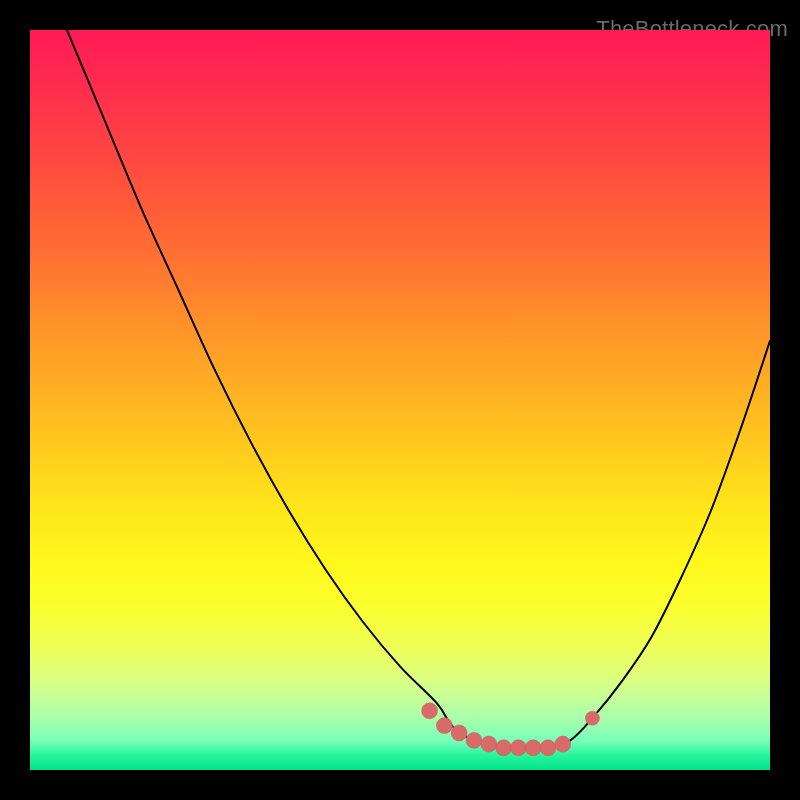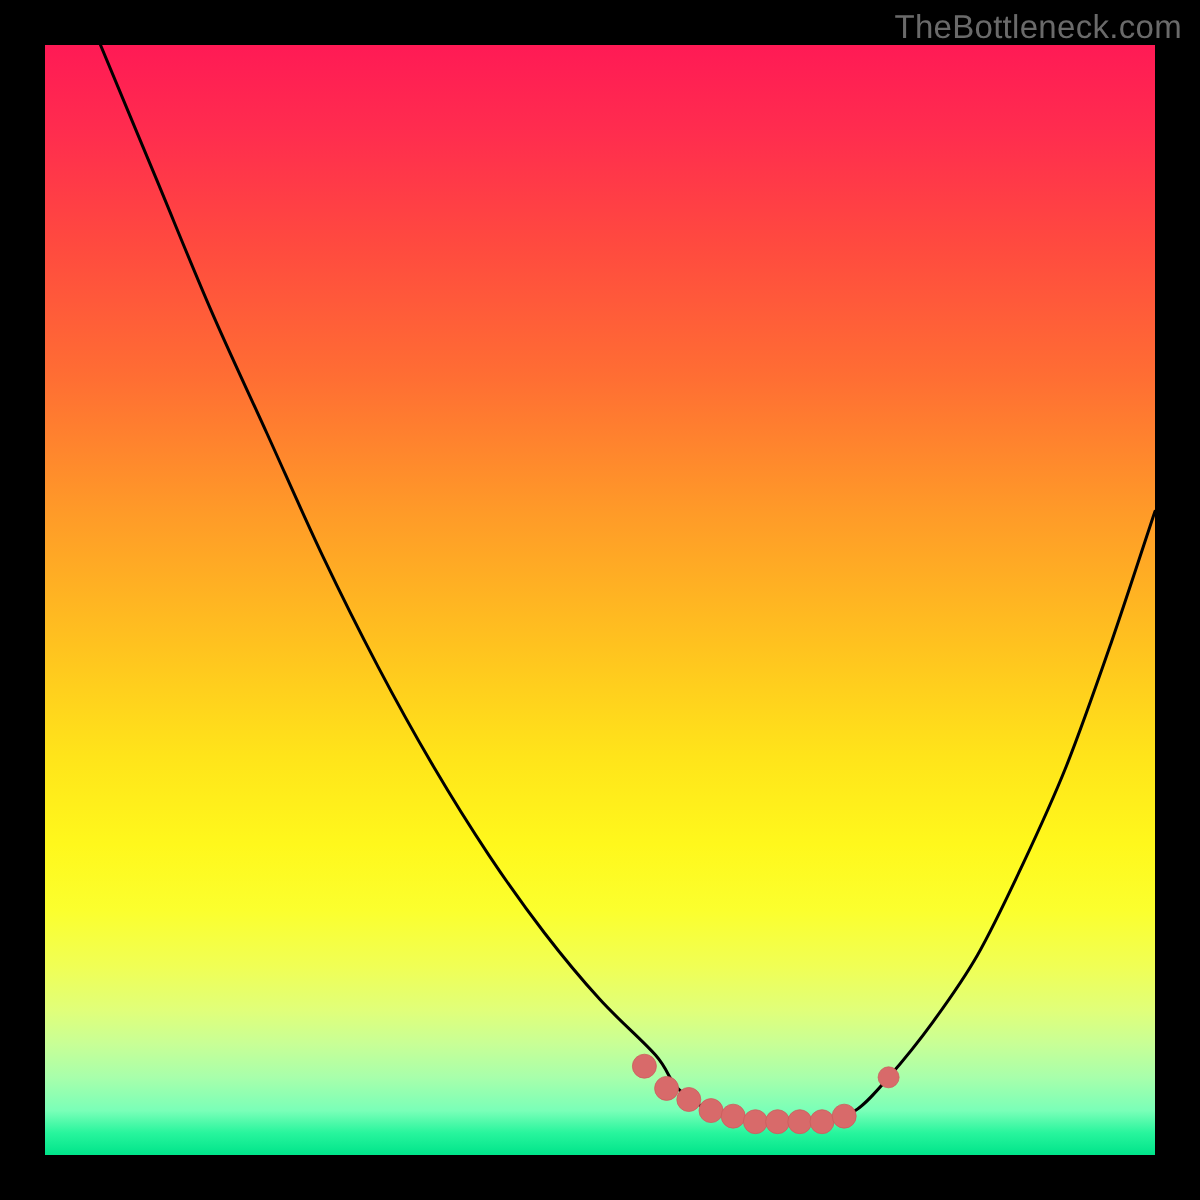--- a/index.html
+++ b/index.html
@@ -5,21 +5,21 @@
   * { margin: 0; padding: 0; box-sizing: border-box; }
   html, body { width: 800px; height: 800px; overflow: hidden; background: #000; }
   .frame {
     position: relative;
     width: 800px;
     height: 800px;
     background: #000;
   }
   .watermark {
     position: absolute;
-    top: 5px;
+    top: 16px;
     right: 12px;
     font-family: Arial, Helvetica, sans-serif;
     font-size: 22px;
     color: #6a6a6a;
     font-weight: 500;
     letter-spacing: 0.2px;
   }
   .plot {
     position: absolute;
     left: 30px;

